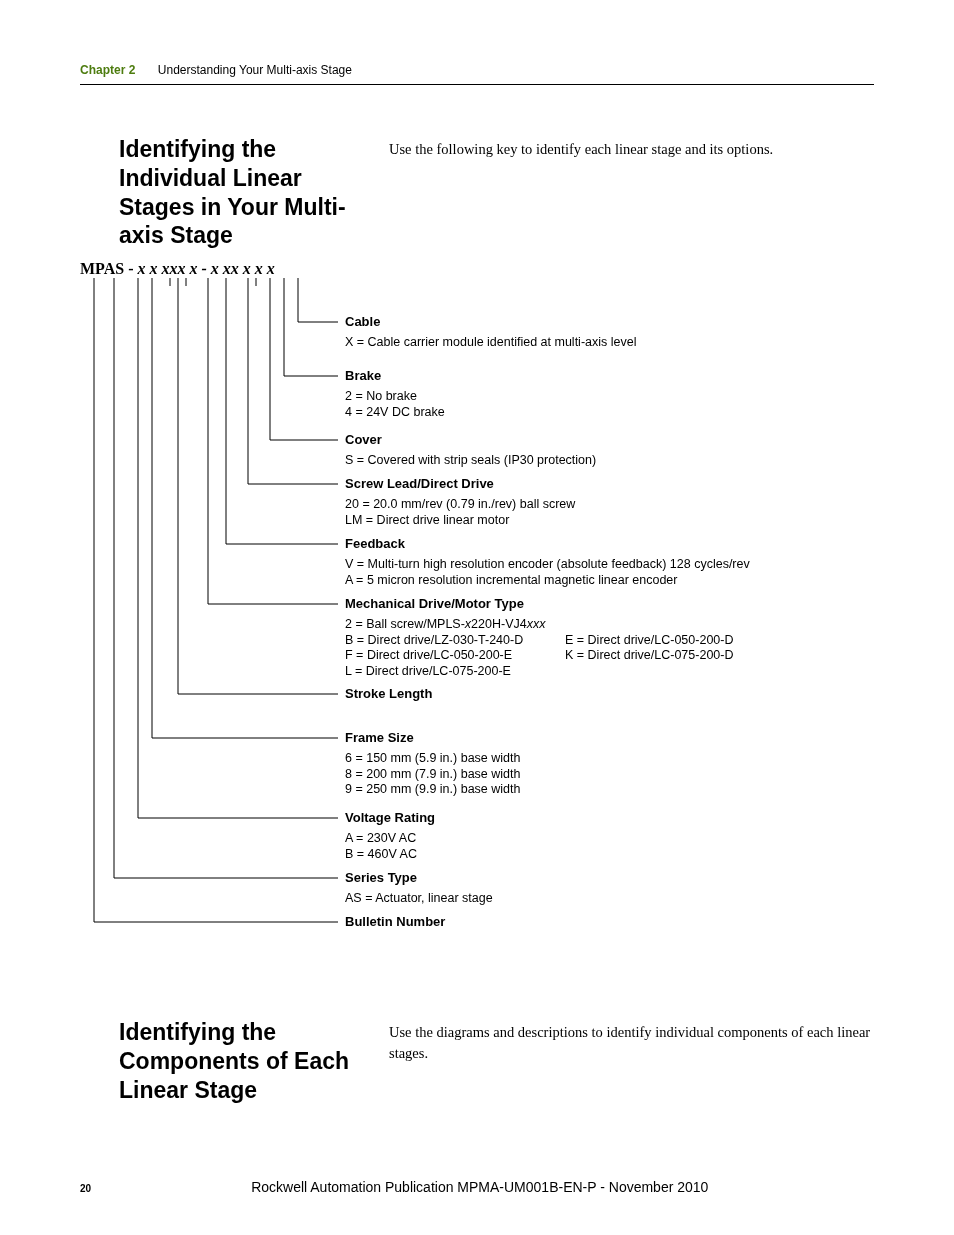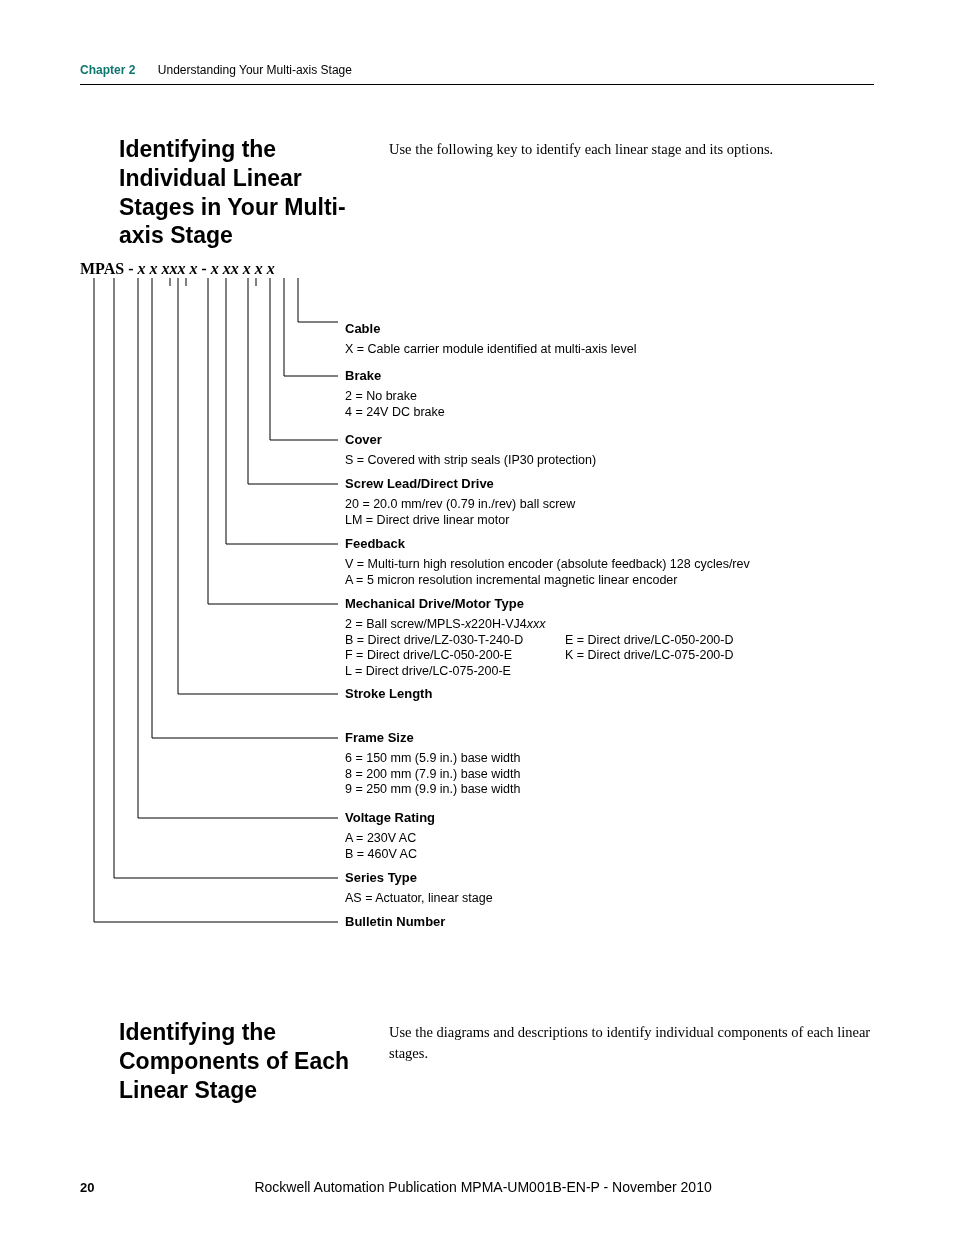--- a/index.html
+++ b/index.html
@@ -11,21 +11,21 @@
     color: #000;
     position: relative;
     padding: 60px 80px 40px 80px;
   }
   .header-line {
     border-bottom: 1px solid #000;
     padding-bottom: 6px;
     margin-bottom: 50px;
   }
   .chapter-label {
-    color: #0f766e;
+    color: #4d7c0f;
     font-weight: bold;
     font-size: 12px;
     margin-right: 18px;
   }
   .chapter-title {
     font-size: 12px;
     color: #000;
   }
   .section-row {
     display: flex;
@@ -90,21 +90,21 @@
   .footer {
     position: absolute;
     bottom: 40px;
     left: 80px;
     right: 80px;
     display: flex;
     align-items: baseline;
   }
   .pagenum {
     font-weight: bold;
-    font-size: 13px;
+    font-size: 10px;
     margin-right: 160px;
   }
   .pub {
     font-size: 14px;
   }
 </style>
 </head>
 <body>
 
 <div class="header-line">
@@ -155,21 +155,21 @@
     <line x1="58" y1="0" x2="58" y2="540"></line>
     <line x1="58" y1="540" x2="258" y2="540"></line>
 
     <line x1="34" y1="0" x2="34" y2="600"></line>
     <line x1="34" y1="600" x2="258" y2="600"></line>
 
     <line x1="14" y1="0" x2="14" y2="644"></line>
     <line x1="14" y1="644" x2="258" y2="644"></line>
   </svg>
 
-  <div class="key-col" style="top:43px">
+  <div class="key-col" style="top:36px">
     <div class="key-title">Cable</div>
     <div class="key-desc">X = Cable carrier module identified at multi-axis level</div>
   </div>
 
   <div class="key-col" style="top:90px">
     <div class="key-title">Brake</div>
     <div class="key-desc">
       <div>2 = No brake</div>
       <div>4 = 24V DC brake</div>
     </div>

